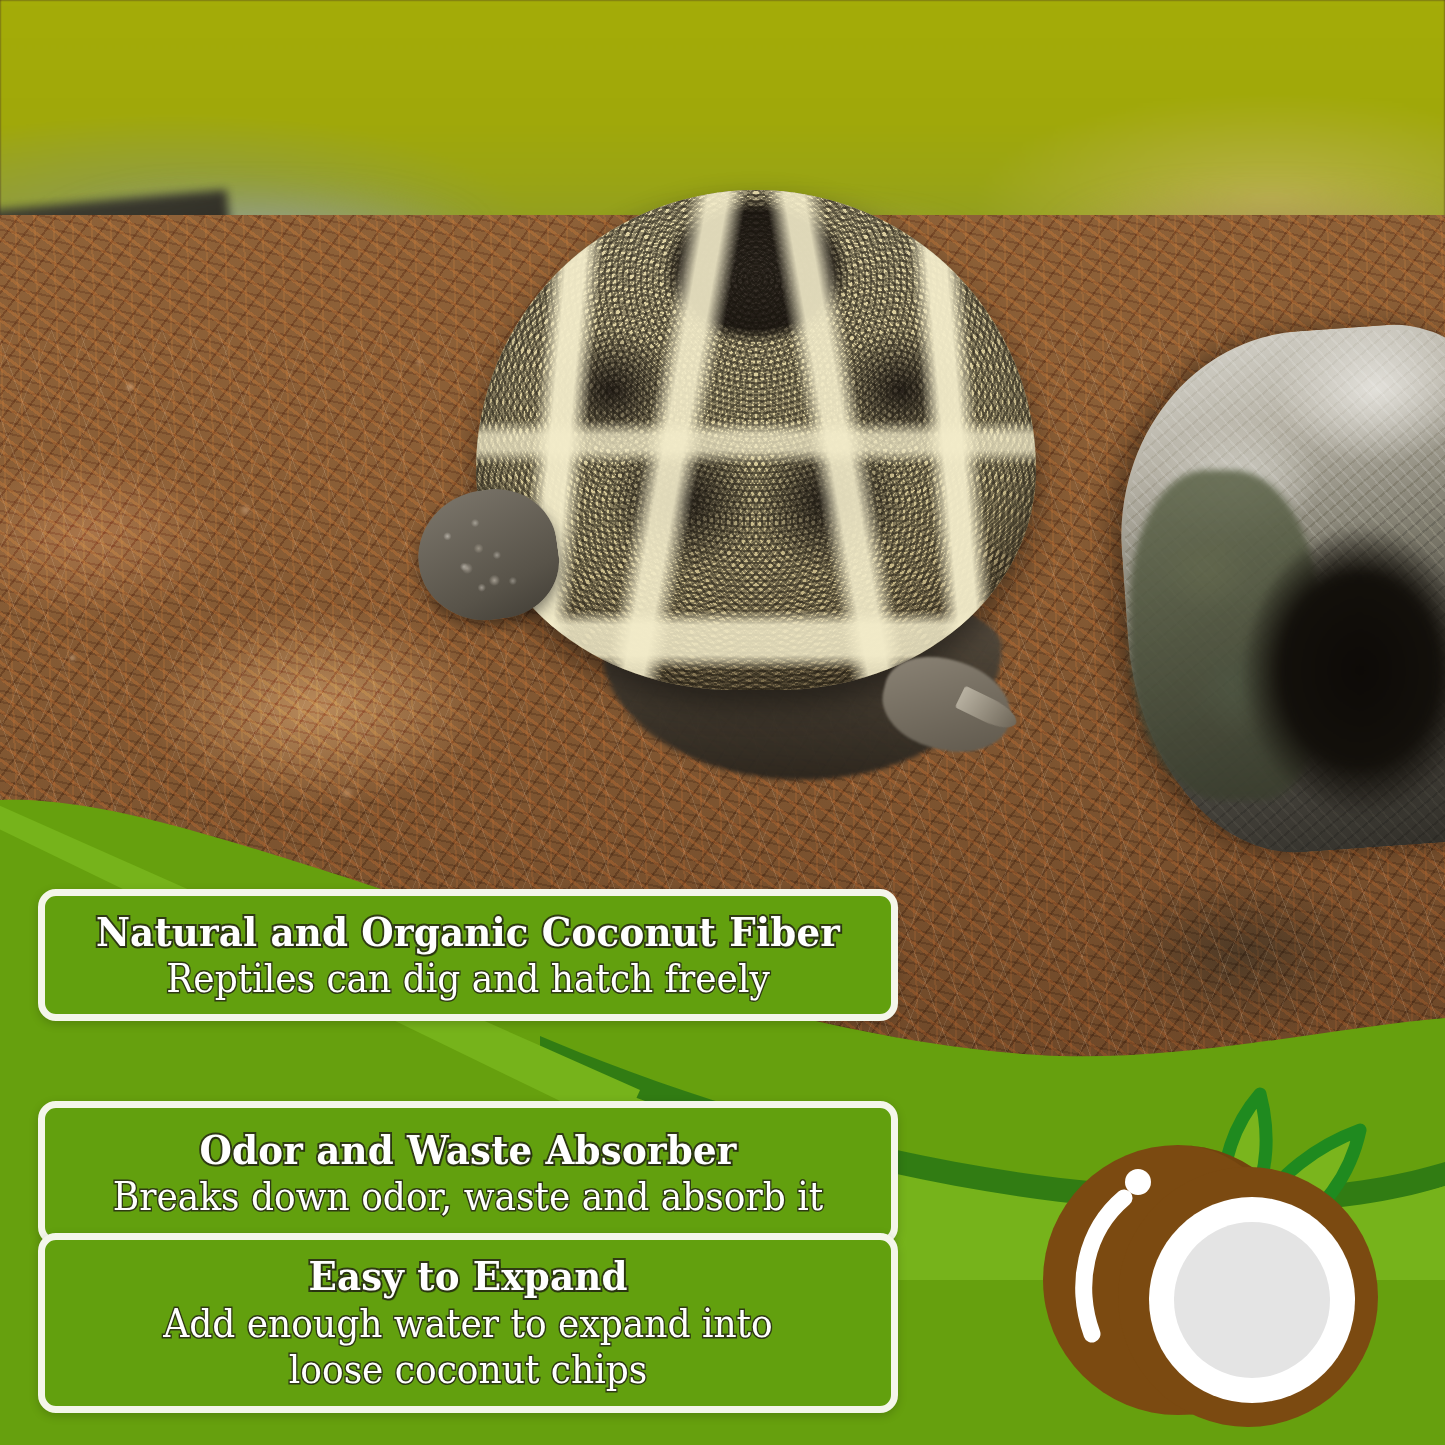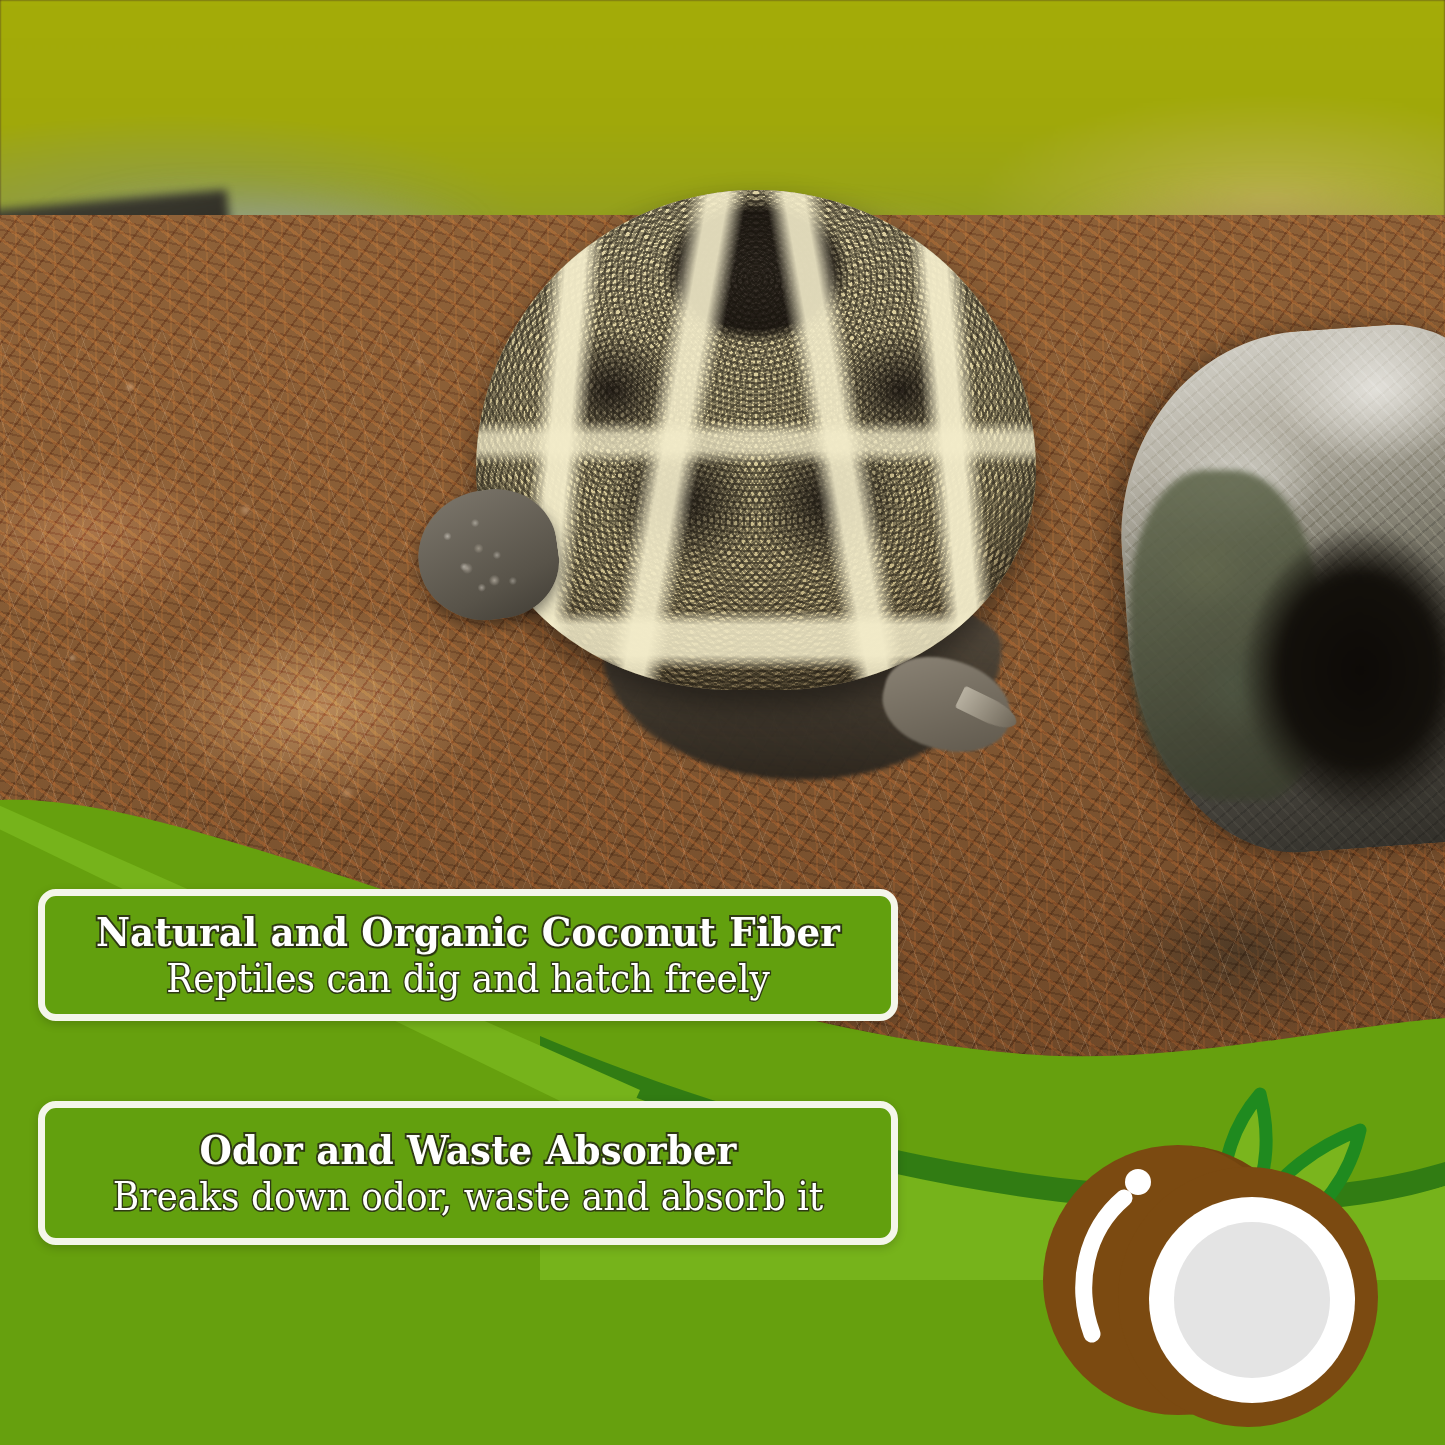--- a/index.html
+++ b/index.html
@@ -359,20 +359,25 @@
   <div class="feature-box" id="box-1">
     <div class="feat-title">Natural and Organic Coconut Fiber</div>
     <div class="feat-sub">Reptiles can dig and hatch freely</div>
   </div>
 
   <div class="feature-box" id="box-2">
     <div class="feat-title">Odor and Waste Absorber</div>
     <div class="feat-sub">Breaks down odor, waste and absorb it</div>
   </div>
 
+  <div class="feature-box" id="box-3">
+    <div class="feat-title">Easy to Expand</div>
+    <div class="feat-sub">Add enough water to expand into</div>
+    <div class="feat-sub">loose coconut chips</div>
+  </div>
 
   <div id="coconut-icon">
     <svg viewBox="0 0 400 360" width="400" height="360">
 
       <g>
         <path d="M205 130 C200 92 214 52 240 22 C250 60 248 100 232 132 Z" fill="#7ab51d" stroke="#1f8a1f" stroke-width="13" stroke-linejoin="round"></path>
         <path d="M238 138 C258 104 296 74 340 58 C330 104 302 142 264 160 Z" fill="#7ab51d" stroke="#1f8a1f" stroke-width="13" stroke-linejoin="round"></path>
       </g>
 
       <circle cx="158" cy="208" r="135" fill="#7b4a11"></circle>

